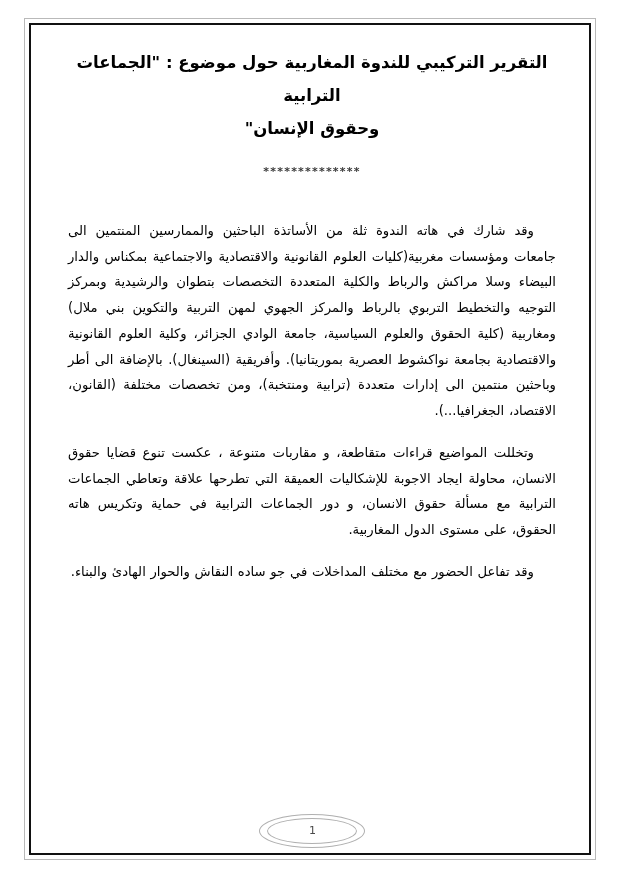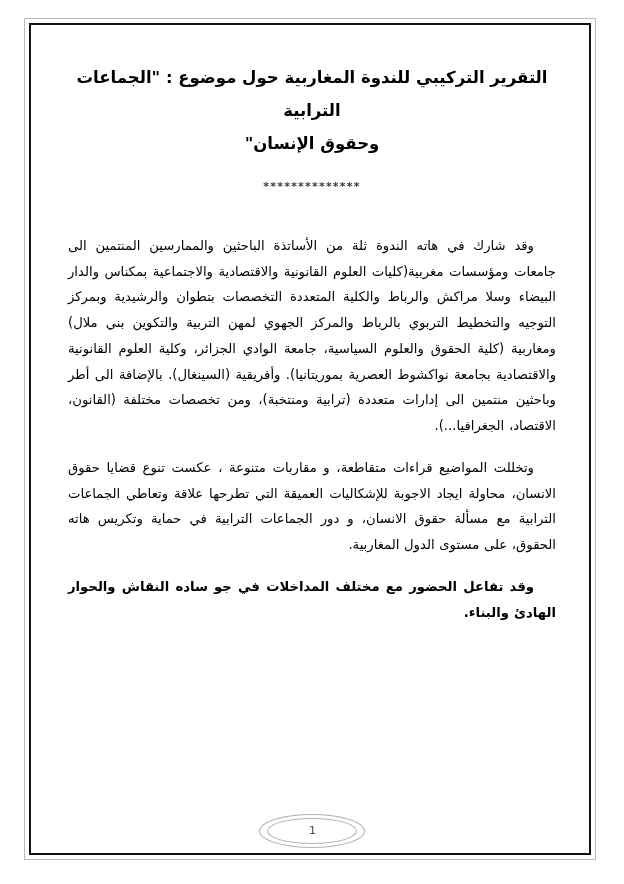--- a/index.html
+++ b/index.html
@@ -40,21 +40,21 @@
     position: absolute;
     left: 68px;
     top: 18px;
     width: 488px;
     height: 820px;
     box-sizing: border-box;
   }
 
   .doc-title {
     margin: 0;
-    padding-top: 43px;
+    padding-top: 28px;
     font-size: 16.5px;
     font-weight: bold;
     line-height: 2.0;
     text-align: center;
     letter-spacing: 0;
   }
 
   .separator {
     margin: 0;
     padding-top: 20px;
@@ -73,21 +73,20 @@
     margin: 0 0 16px 0;
     font-size: 13.2px;
     line-height: 1.95;
     text-align: justify;
     text-align-last: right;
     text-indent: 22px;
     word-spacing: 0.5px;
   }
   p.para:last-child {
     margin-bottom: 11px;
-    font-weight: bold;
   }
 
   
   .page-number-badge {
     position: absolute;
     left: 255px;
     top: 812px;
     width: 115px;
     height: 38px;
   }

